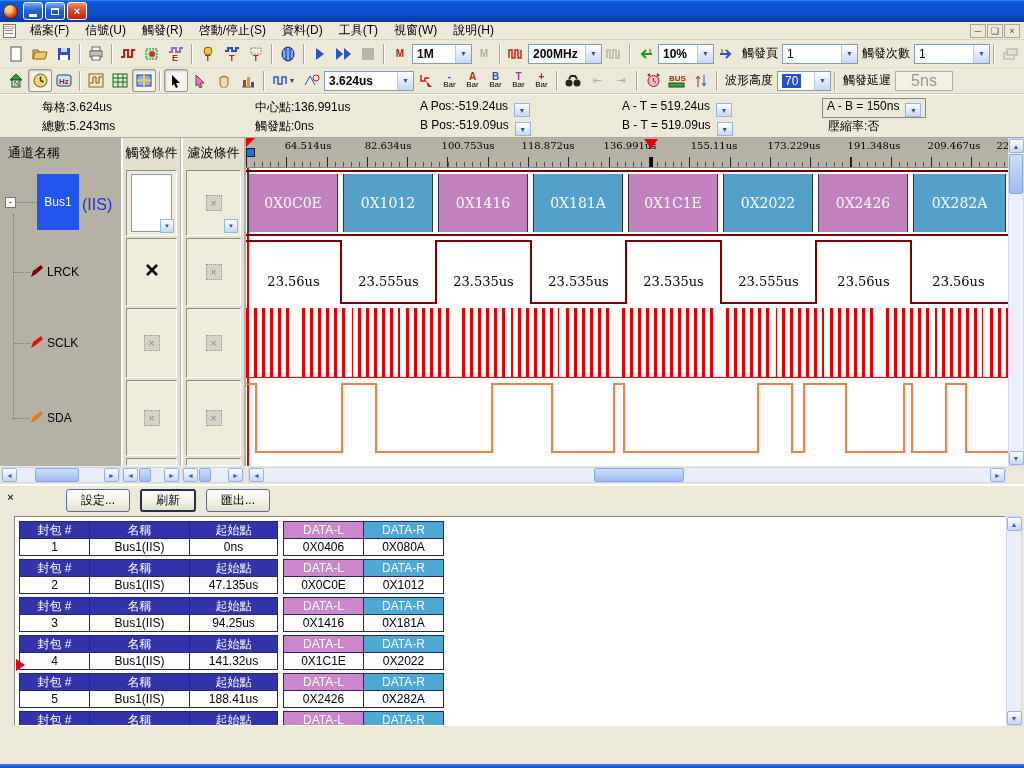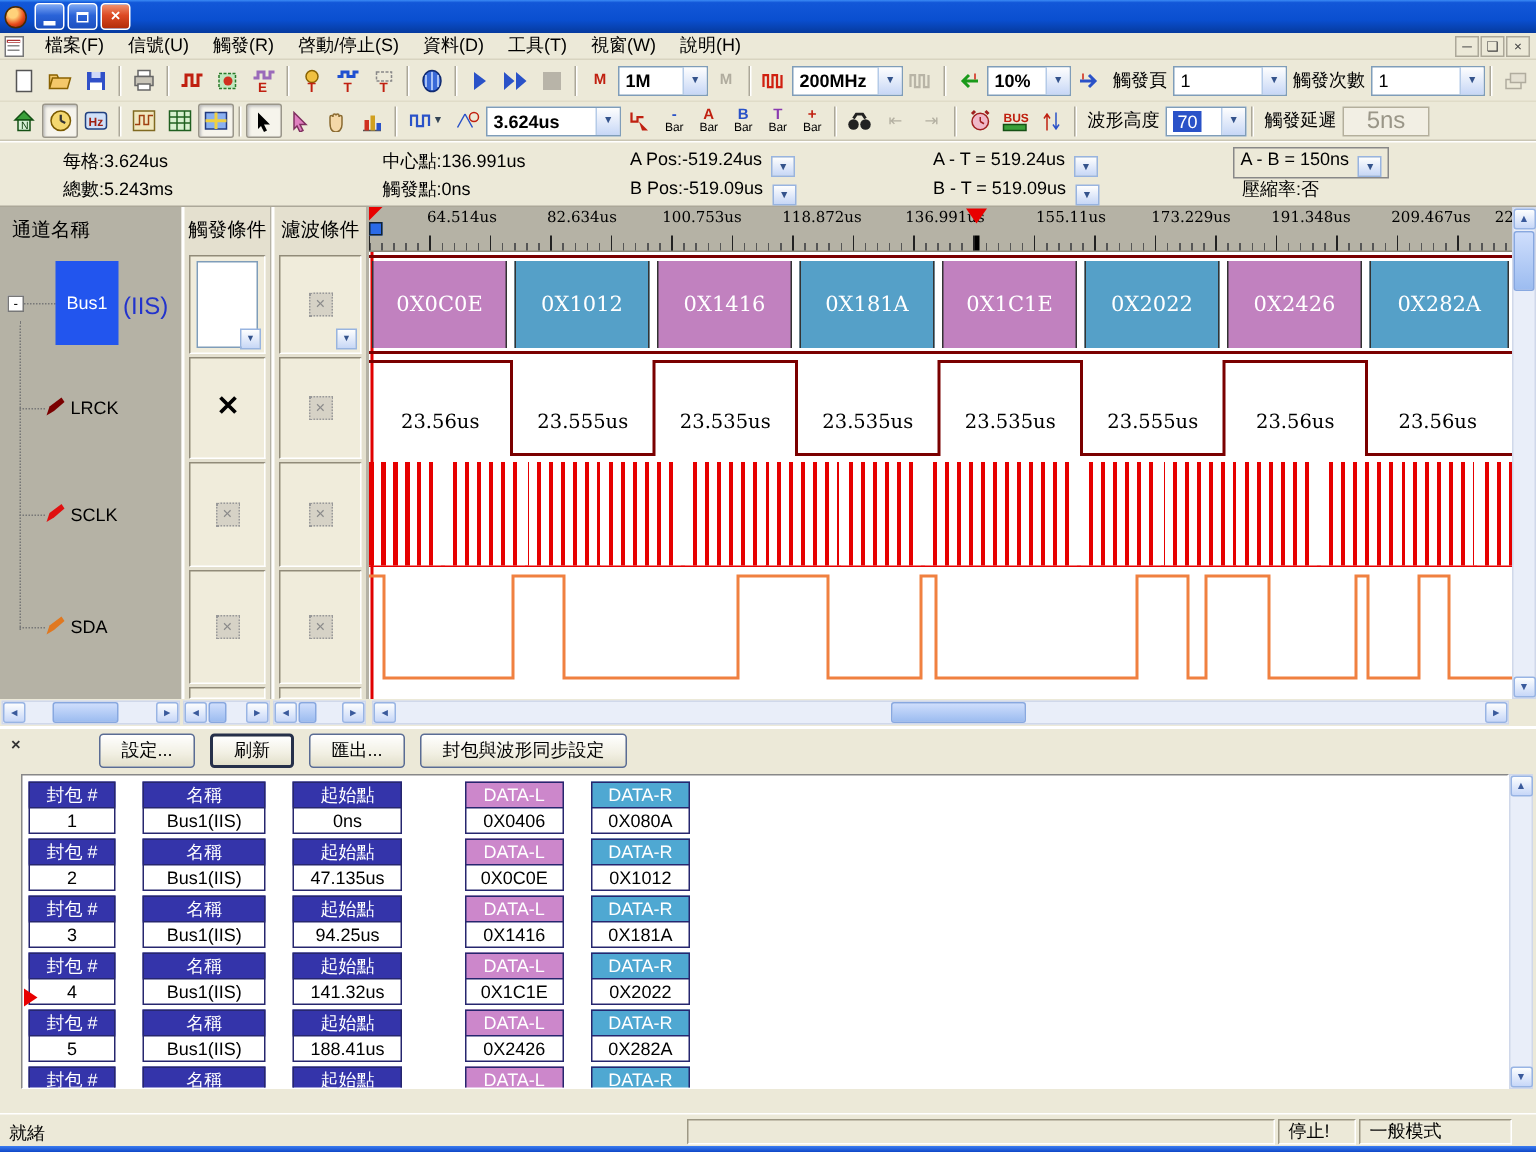--- a/index.html
+++ b/index.html
@@ -99,21 +99,21 @@
   .vsb .sthumb { width:14px; margin:1px 0; }
 
   
   .pktpanel { position:absolute; left:0; top:484px; width:1024px; height:258px; background:#ece9d8; border-top:2px solid #fff; }
   .pclose { position:absolute; left:4px; top:5px; width:13px; height:13px; font-size:11px; font-weight:bold; color:#333; text-align:center; line-height:12px; }
   .pbtns { position:absolute; left:22px; top:3px; display:flex; gap:10px;margin-left:44px; }
   .pbtn { height:23px; padding:0 14px; font-size:12px; background:linear-gradient(180deg,#ffffff,#f1efe2 60%,#e2dfca); border:1px solid #5a6c94; border-radius:3px; display:flex; align-items:center; }
   .pbtn.default { border:2px solid #26304a; font-weight:normal; }
   .ptable { position:absolute; left:14px; top:30px; width:992px; height:210px; background:#fff; border:1px solid; border-color:#888 #fff #fff #888; overflow:hidden; }
   .pkt { position:absolute; left:5px; width:440px; }
-  .prow { display:flex; height:18px;gap:19px; }
+  .prow { display:flex; height:18px; }
   .pc { border:1px solid #26266e; margin-left:-1px; font-size:12px; display:flex; align-items:center; justify-content:center; background:#fff; color:#000; }
   .prow + .prow { margin-top:-1px; }
   .pc.h { background:#3434aa; color:#fff; }
   .pc.hl { background:#cc87cb; color:#fff; }
   .pc.hr { background:#4fa8d2; color:#fff; }
   .c1{width:71px;} .c2{width:101px;} .c3{width:89px;} .c4{width:81px;} .c5{width:81px;}
   .pgap { width:7px; border:none; background:transparent; }
   .pmark { position:absolute; left:-4px; width:0; height:0; border-top:6px solid transparent; border-bottom:6px solid transparent; border-left:9px solid #e80000; }
 
   
@@ -692,21 +692,20 @@
       <div class="sbtn" style="margin-left:auto;">►</div>
     </div>
   </div>
 
   <div class="pktpanel">
     <div class="pclose">×</div>
     <div class="pbtns">
       <div class="pbtn">設定...</div>
       <div class="pbtn default">刷新</div>
       <div class="pbtn">匯出...</div>
-      <div class="pbtn">封包與波形同步設定</div>
     </div>
 
     <div class="ptable">
 
       <div class="pkt" style="top:4px">
         <div class="prow">
           <div class="pc h c1">封包 #</div>
           <div class="pc h c2">名稱</div>
           <div class="pc h c3">起始點</div>
           <div class="pc pgap"></div>
@@ -812,21 +811,15 @@
 
       </div>
     </div>
 
     <div class="vsb" style="left:1006px;top:30px;height:210px;">
       <div class="sbtn">▲</div>
       <div class="sbtn" style="margin-top:auto;">▼</div>
     </div>
   </div>
 
-  <div class="statusbar">
-    <span style="position:absolute;left:6px;top:4px;">就緒</span>
-    <div class="sunken" style="left:458px;width:392px;"></div>
-    <div class="sunken" style="left:852px;width:52px;">停止!</div>
-    <div class="sunken" style="left:906px;width:102px;">一般模式</div>
-  </div>
   <div class="bluestrip"></div>
 
 </div>
 
 </body></html>

